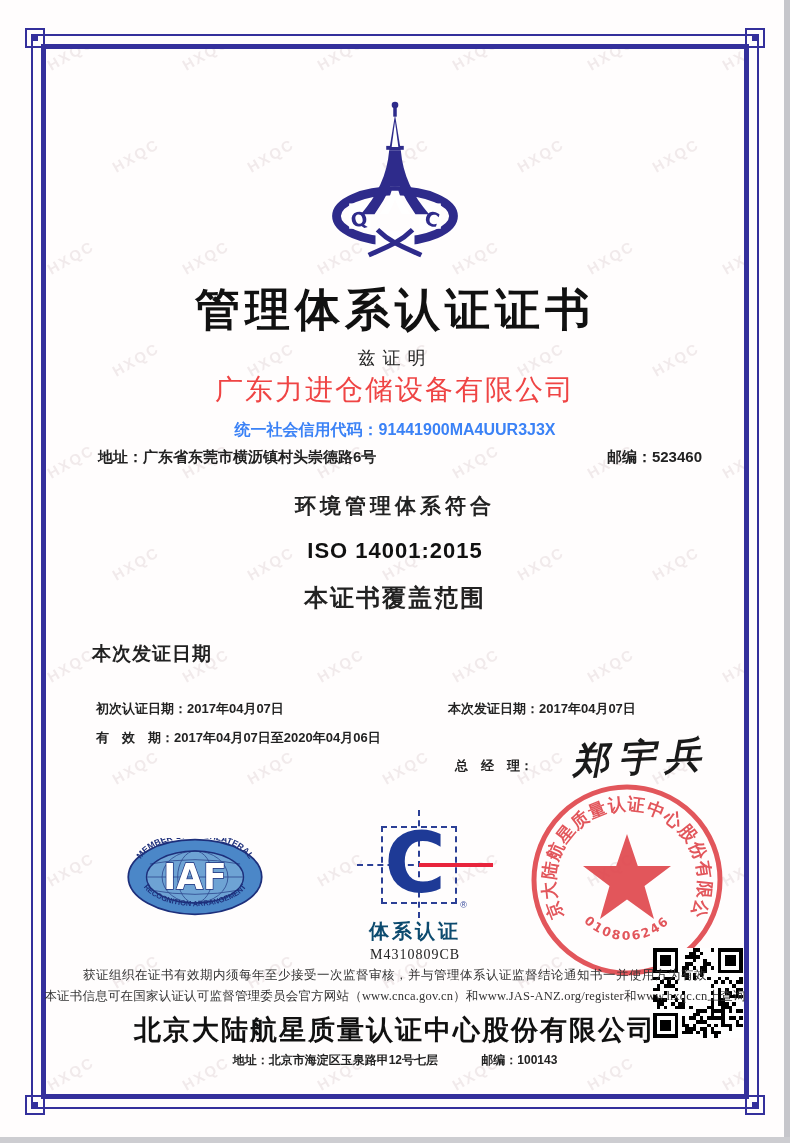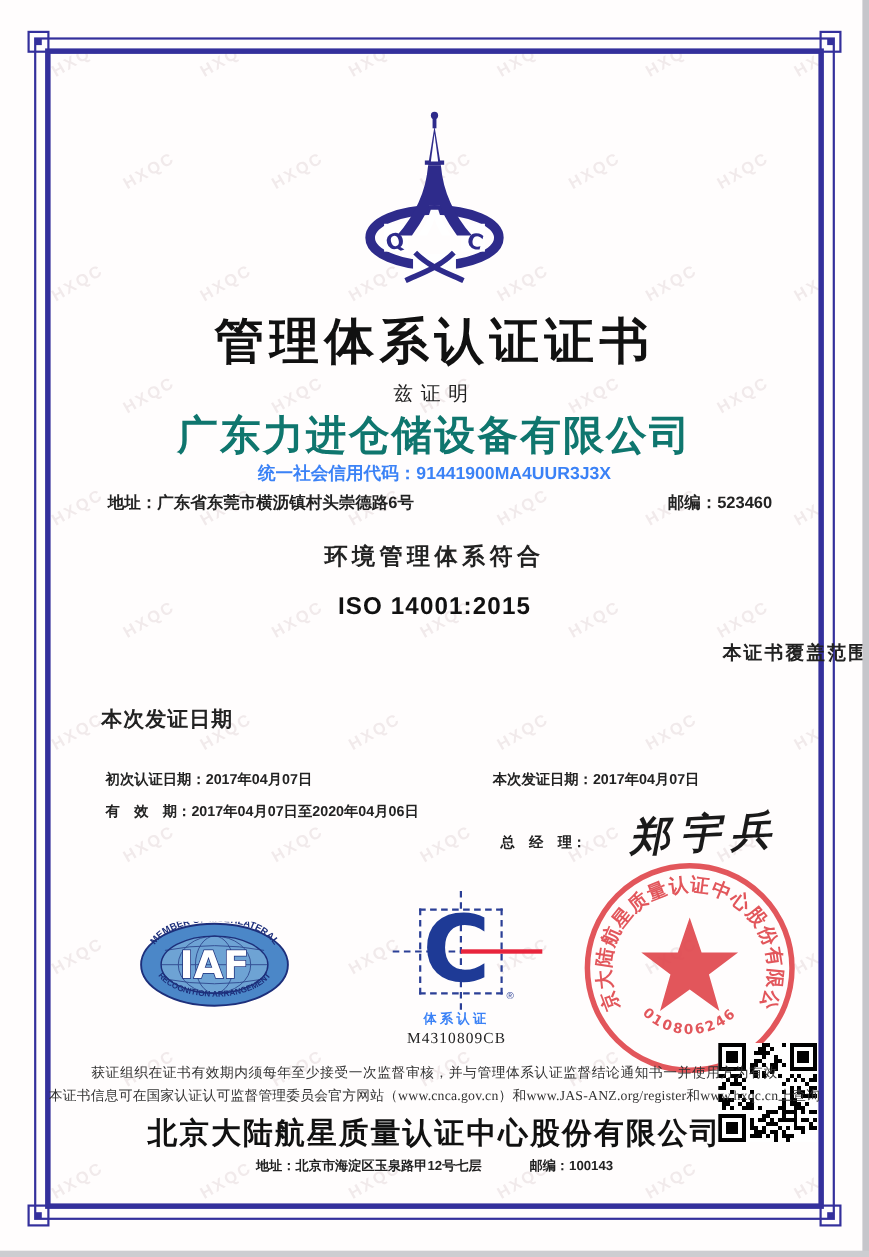--- a/index.html
+++ b/index.html
@@ -28,26 +28,26 @@
     letter-spacing:2px; color:rgba(170,135,145,0.16);
   }
 
   
   .abs { position:absolute; }
   .ctr { left:0; width:100%; text-align:center; }
   .serif { font-family:"Liberation Serif","DejaVu Serif",serif; }
 
   .title { top:280px; font-size:45px; font-weight:bold; letter-spacing:5px; color:#111; }
   .subtitle { top:346px; font-size:18px; letter-spacing:7px; color:#222; }
-  .company { top:371px; font-size:37px; font-weight:bold; letter-spacing:2px; color:#0f766e; }
+  .company { top:371px; font-size:28px; font-weight:normal; letter-spacing:2px; color:#ef4444; }
   .credit { top:420px; font-size:16px; font-weight:bold; color:#3b82f6; }
   .addr-row { top:448px; left:98px; right:88px; display:flex; justify-content:space-between; font-size:15px; font-weight:bold; color:#222; }
   .sysline { top:492px; font-size:21px; letter-spacing:4px; color:#222; font-weight:bold; }
   .standard { top:538px; font-size:22px; font-weight:bold; letter-spacing:1px; color:#111; }
-  .scope-title { top:582px; font-size:17px; letter-spacing:2px; font-weight:bold; color:#222;text-align:right; }
+  .scope-title { top:582px; font-size:24px; letter-spacing:2px; font-weight:bold; color:#222; }
   .scope-1 { top:610px; left:92px; font-size:19px; letter-spacing:1px; color:#222; font-weight:bold; }
   .scope-2 { top:641px; left:92px; font-size:19px; letter-spacing:1px; color:#222; font-weight:bold; }
 
   .field { font-size:13px; font-weight:bold; color:#222; white-space:nowrap; }
   .f-initial { top:700px; left:96px; }
   .f-issue { top:700px; left:448px; }
   .f-valid { top:729px; left:96px; }
   .f-certno { top:757px; left:96px; }
   .f-gm { top:757px; left:455px; }
   .signature {
@@ -62,21 +62,21 @@
   
   .jas-box { top:816px; left:345px; width:140px; text-align:center; }
   .jas-word { font-size:25px; font-weight:bold; color:#16388e; letter-spacing:1px; font-stretch:condensed; }
   .jas-mark { position:relative; width:88px; height:92px; margin:4px auto 0; }
   .jas-square { position:absolute; left:10px; top:6px; width:76px; height:78px; border:2px dashed #2b3f96; }
   .jas-hline { position:absolute; left:-14px; top:44px; width:128px; border-top:2px dashed #2b3f96; }
   .jas-vline { position:absolute; left:47px; top:-10px; height:108px; border-left:2px dashed #2b3f96; }
   .jas-c { position:absolute; left:0; top:-6px; width:100%; text-align:center; font-size:84px; font-weight:900; color:#1e3a96; font-family:"DejaVu Sans",sans-serif; }
   .jas-red { position:absolute; left:48px; top:43px; width:74px; height:4px; background:#e8243c; }
   .jas-reg { position:absolute; right:-8px; bottom:2px; font-size:9px; color:#2b3f96; }
-  .jas-caption { margin-top:6px; font-size:12px; font-weight:bold; letter-spacing:3px; color:#3b82f6; }
+  .jas-caption { margin-top:6px; font-size:20px; font-weight:bold; letter-spacing:3px; color:#0c4a6e; }
   .jas-number { margin-top:2px; font-size:14px; font-family:"Liberation Serif",serif; color:#222; letter-spacing:1px; }
 
   
   .seal-box { top:780px; left:527px; width:200px; height:200px; opacity:0.92; }
 
   
   .emblem-box { top:96px; left:317px; width:156px; height:170px; }
 
   
   .note1 { top:967px; font-size:12.5px; color:#333; letter-spacing:0.5px; }

